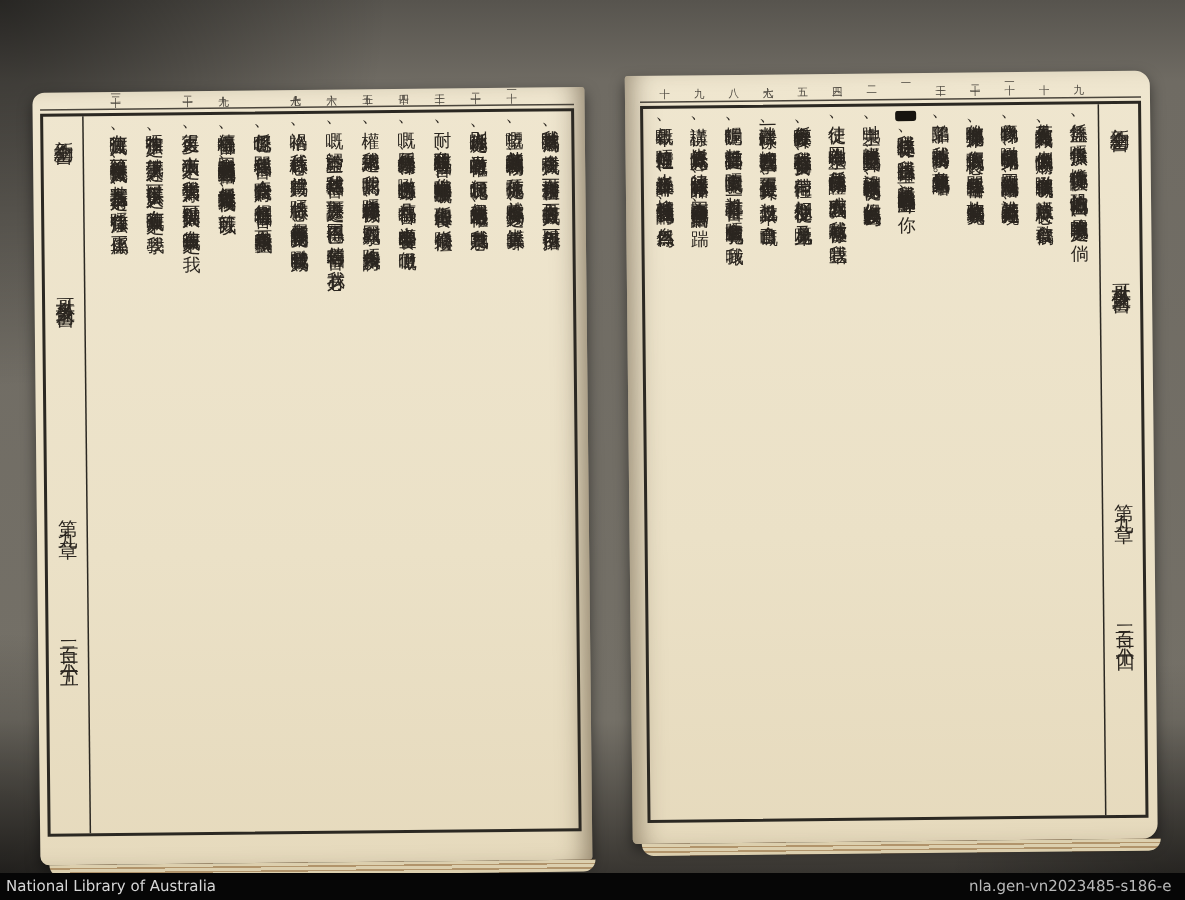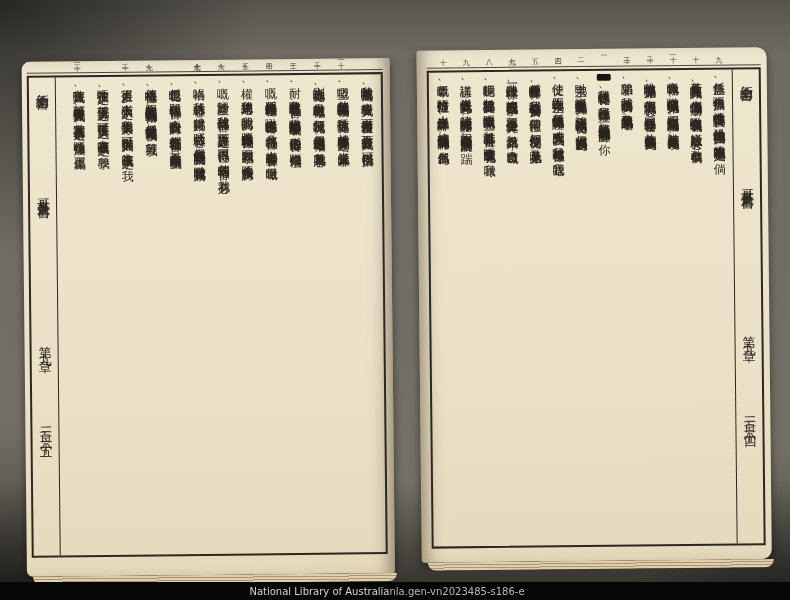--- a/index.html
+++ b/index.html
@@ -39,24 +39,24 @@
   .mt2{top:23%;letter-spacing:1.5px;}
   .mt3{top:54%;letter-spacing:7px;}
   .mt4{top:71%;letter-spacing:5px;font-size:12.5px;}
   .topnums{position:absolute;display:flex;flex-direction:row-reverse;height:16px;overflow:hidden;}
   .tn-right{left:14px;top:3px;width:299px;}
   .tn-left{left:42px;top:-2px;width:312px;}
   .vm{flex:0 0 23px;width:23px;writing-mode:vertical-rl;text-orientation:upright;
     font-size:7px;line-height:23px;color:#4c473f;text-align:left;overflow:hidden;}
   .tn-left .vm{flex:0 0 24px;width:24px;}
   .bar{position:absolute;left:0;bottom:0;width:790px;height:18px;background:#060606;
-    display:flex;justify-content:center;align-items:center;
+    display:flex;justify-content:space-between;align-items:center;
     font-family:"DejaVu Sans","Liberation Sans",sans-serif;font-size:10px;}
   .bar .lib{color:#d6d6d6;padding-left:4px;}
-  .bar .iid{color:#b9b9b9;padding-right:20px;}
+  .bar .iid{color:#b9b9b9;padding-right:9px;}
 </style>
 </head>
 <body>
 
 <div class="photo">
   <div class="spread">
 
     <div class="page page-left pg-left">
       <div class="topnums tn-left">
         <span class="vm"></span>

